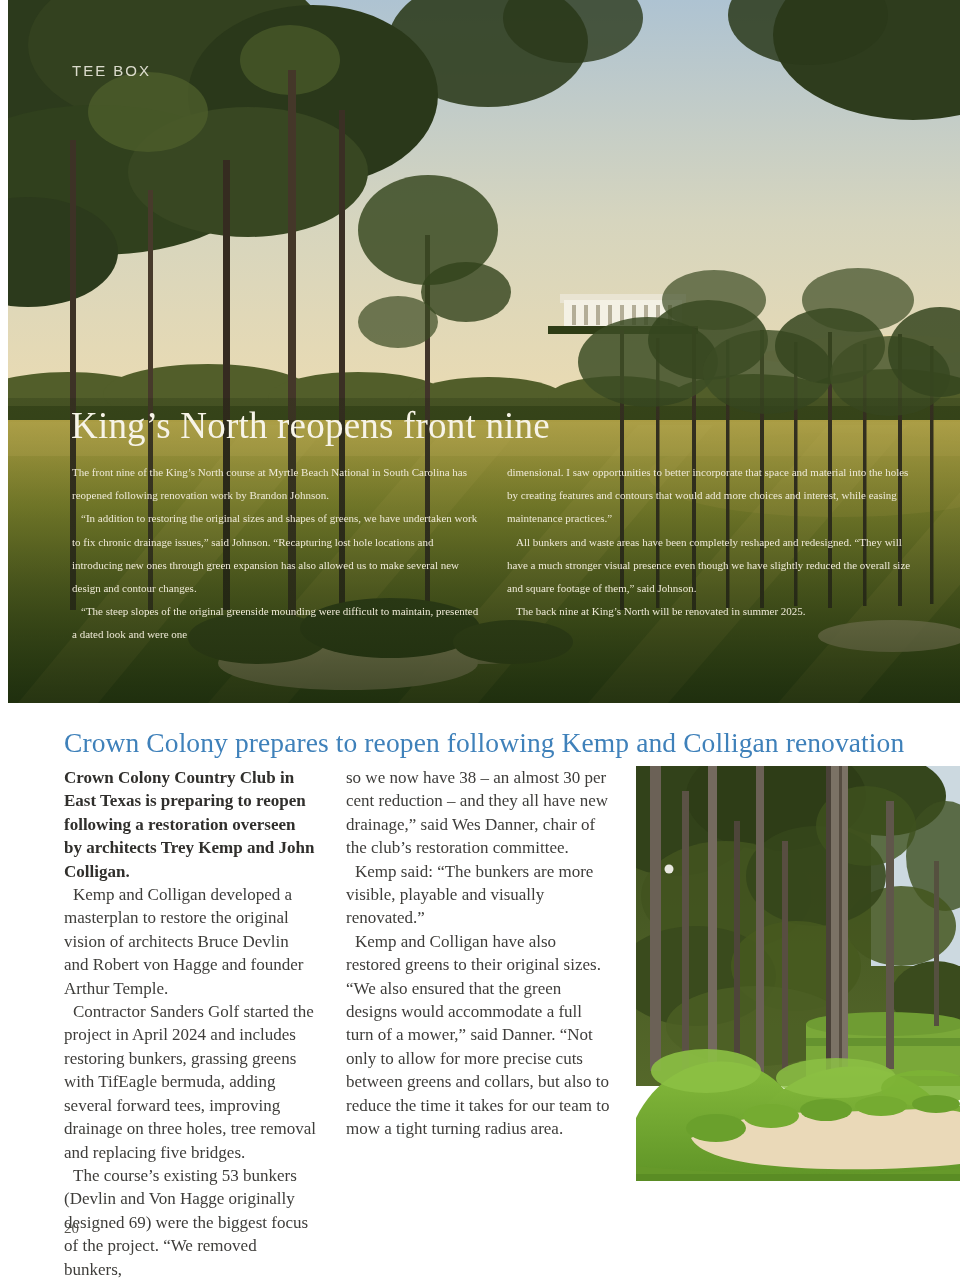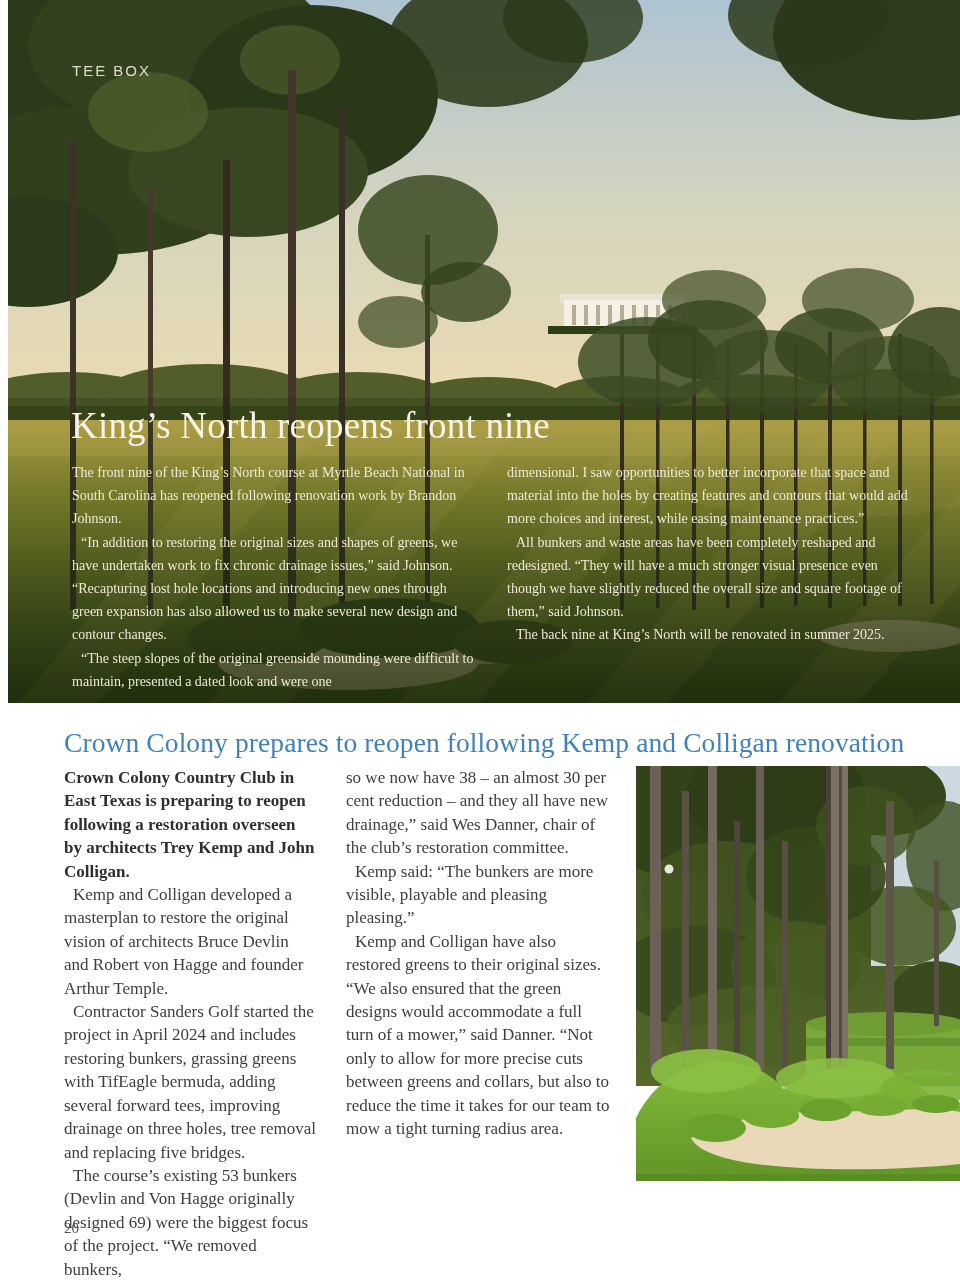--- a/index.html
+++ b/index.html
@@ -17,21 +17,21 @@
     font-size:15px;letter-spacing:2px;color:rgba(243,240,229,0.88);
   }
   .hero-title{
     position:absolute;top:404px;left:63px;margin:0;
     font-size:37px;font-weight:400;color:#f7f4e8;
     letter-spacing:0.2px;
   }
   .hero-cols{
     position:absolute;top:461px;left:64px;width:843px;
     display:flex;gap:27px;
-    color:#eee9d6;font-size:14px;line-height:23.2px;
+    color:#eee9d6;font-size:11px;line-height:23.2px;
   }
   .hero-col{width:408px;}
   .hero-cols p{margin:0;}
   .ind{text-indent:9px;}
   
   .a2{position:absolute;top:727px;left:64px;width:896px;}
   .a2-title{
     margin:0 0 7px 0;font-size:27.5px;font-weight:400;
     color:#3f81ba;letter-spacing:0.1px;
   }
@@ -209,21 +209,21 @@
     <div class="a2-body">
       <div class="a2-col a2-col1">
         <p class="lead">Crown Colony Country Club in East Texas is preparing to reopen following a restoration overseen by architects Trey Kemp and John Colligan.</p>
         <p class="ind">Kemp and Colligan developed a masterplan to restore the original vision of architects Bruce Devlin and Robert von Hagge and founder Arthur Temple.</p>
         <p class="ind">Contractor Sanders Golf started the project in April 2024 and includes restoring bunkers, grassing greens with TifEagle bermuda, adding several forward tees, improving drainage on three holes, tree removal and replacing five bridges.</p>
         <p class="ind">The course’s existing 53 bunkers (Devlin and Von Hagge originally designed 69) were the biggest focus of the project. “We removed bunkers,</p>
       </div>
 
       <div class="a2-col a2-col2">
         <p>so we now have 38 – an almost 30 per cent reduction – and they all have new drainage,” said Wes Danner, chair of the club’s restoration committee.</p>
-        <p class="ind">Kemp said: “The bunkers are more visible, playable and pleasing pleasing.”</p>
+        <p class="ind">Kemp said: “The bunkers are more visible, playable and visually renovated.”</p>
         <p class="ind">Kemp and Colligan have also restored greens to their original sizes. “We also ensured that the green designs would accommodate a full turn of a mower,” said Danner. “Not only to allow for more precise cuts between greens and collars, but also to reduce the time it takes for our team to mow a tight turning radius area.</p>
       </div>
 
       <div class="a2-photo">
         <svg viewBox="0 0 324 415" preserveAspectRatio="none">
           <defs>
             <linearGradient id="foliage" x1="0" y1="0" x2="0" y2="1">
               <stop offset="0" stop-color="#3c4d1e"></stop>
               <stop offset="1" stop-color="#55682a"></stop>
             </linearGradient>

